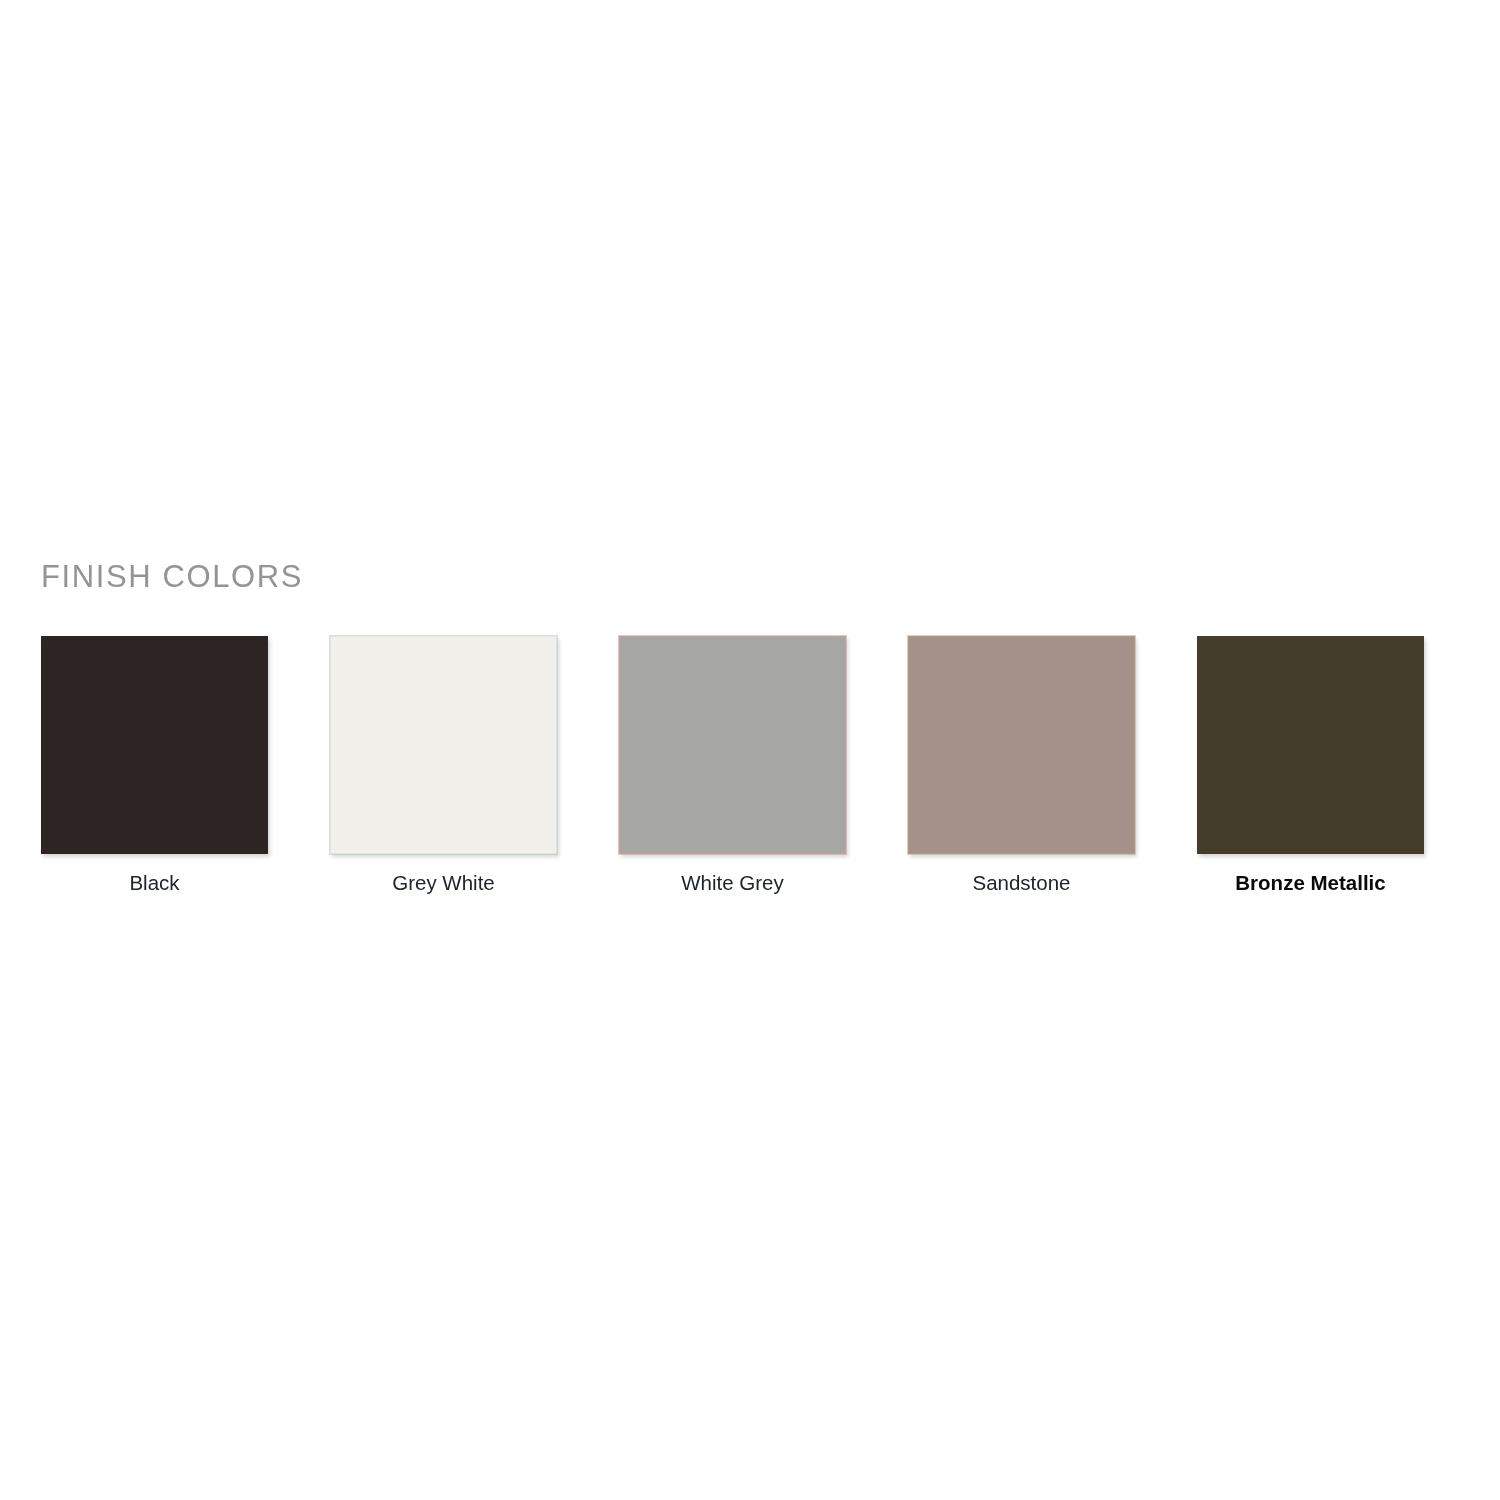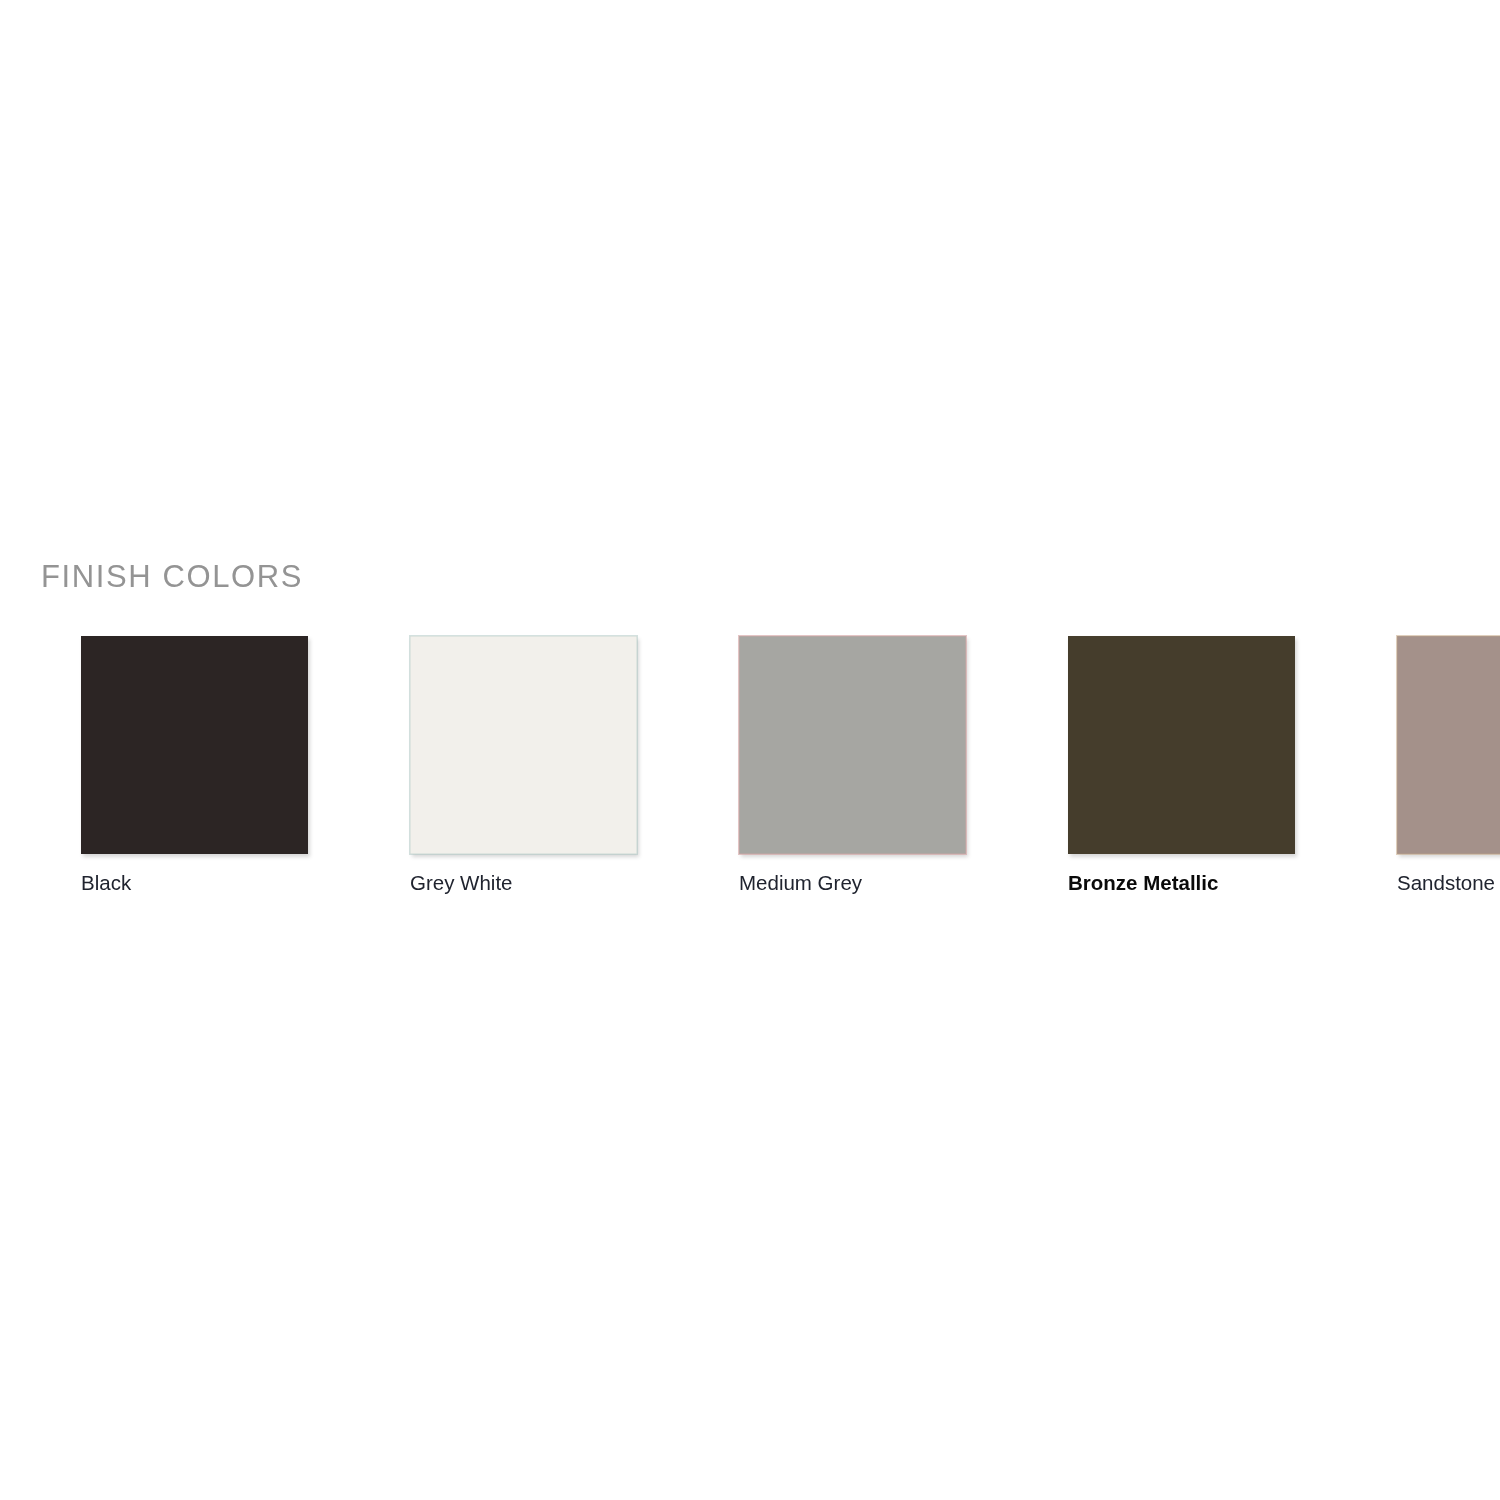--- a/index.html
+++ b/index.html
@@ -47,22 +47,21 @@
     flex-direction: row;
     justify-content: flex-start;
     align-items: flex-start;
   }
 
   .swatch-cell {
     width: 227px;
     margin-right: 62px;
     display: flex;
     flex-direction: column;
-    align-items: flex-start;
-    margin-left: 40px;
+    align-items: center;
   }
   .swatch-cell:last-child {
     margin-right: 0;
   }
 
   .swatch-chip-wrap {
     position: relative;
     width: 227px;
     height: 218px;
   }
@@ -125,35 +124,35 @@
       </div>
       <div class="swatch-label" id="label-1">Grey White</div>
     </div>
 
     <div class="swatch-cell">
       <div class="swatch-chip-wrap">
         <div class="swatch-chip" id="chip-2" style="background: rgb(166, 166, 162);">
           <div class="rim" id="rim-2" style="box-shadow: rgba(214, 166, 166, 0.65) 0px 0px 0px 1.5px inset;"></div>
         </div>
       </div>
-      <div class="swatch-label" id="label-2">Medium Grey</div>
+      <div class="swatch-label" id="label-2">White Grey</div>
+    </div>
+
+    <div class="swatch-cell">
+      <div class="swatch-chip-wrap">
+        <div class="swatch-chip" id="chip-4" style="background: rgb(164, 145, 138);">
+          <div class="rim" id="rim-4" style="box-shadow: rgba(198, 170, 136, 0.55) 0px 0px 0px 1.5px inset;"></div>
+        </div>
+      </div>
+      <div class="swatch-label" id="label-4">Sandstone</div>
     </div>
 
     <div class="swatch-cell">
       <div class="swatch-chip-wrap">
         <div class="swatch-chip" id="chip-3" style="background: rgb(69, 61, 44);">
           <div class="rim" id="rim-3" style="box-shadow: rgba(255, 255, 255, 0) 0px 0px 0px 1.5px inset;"></div>
         </div>
       </div>
       <div class="swatch-label is-bold" id="label-3">Bronze Metallic</div>
     </div>
 
-    <div class="swatch-cell">
-      <div class="swatch-chip-wrap">
-        <div class="swatch-chip" id="chip-4" style="background: rgb(164, 145, 138);">
-          <div class="rim" id="rim-4" style="box-shadow: rgba(198, 170, 136, 0.55) 0px 0px 0px 1.5px inset;"></div>
-        </div>
-      </div>
-      <div class="swatch-label" id="label-4">Sandstone</div>
-    </div>
-
   </div>
 </div>
 
 </body></html>

